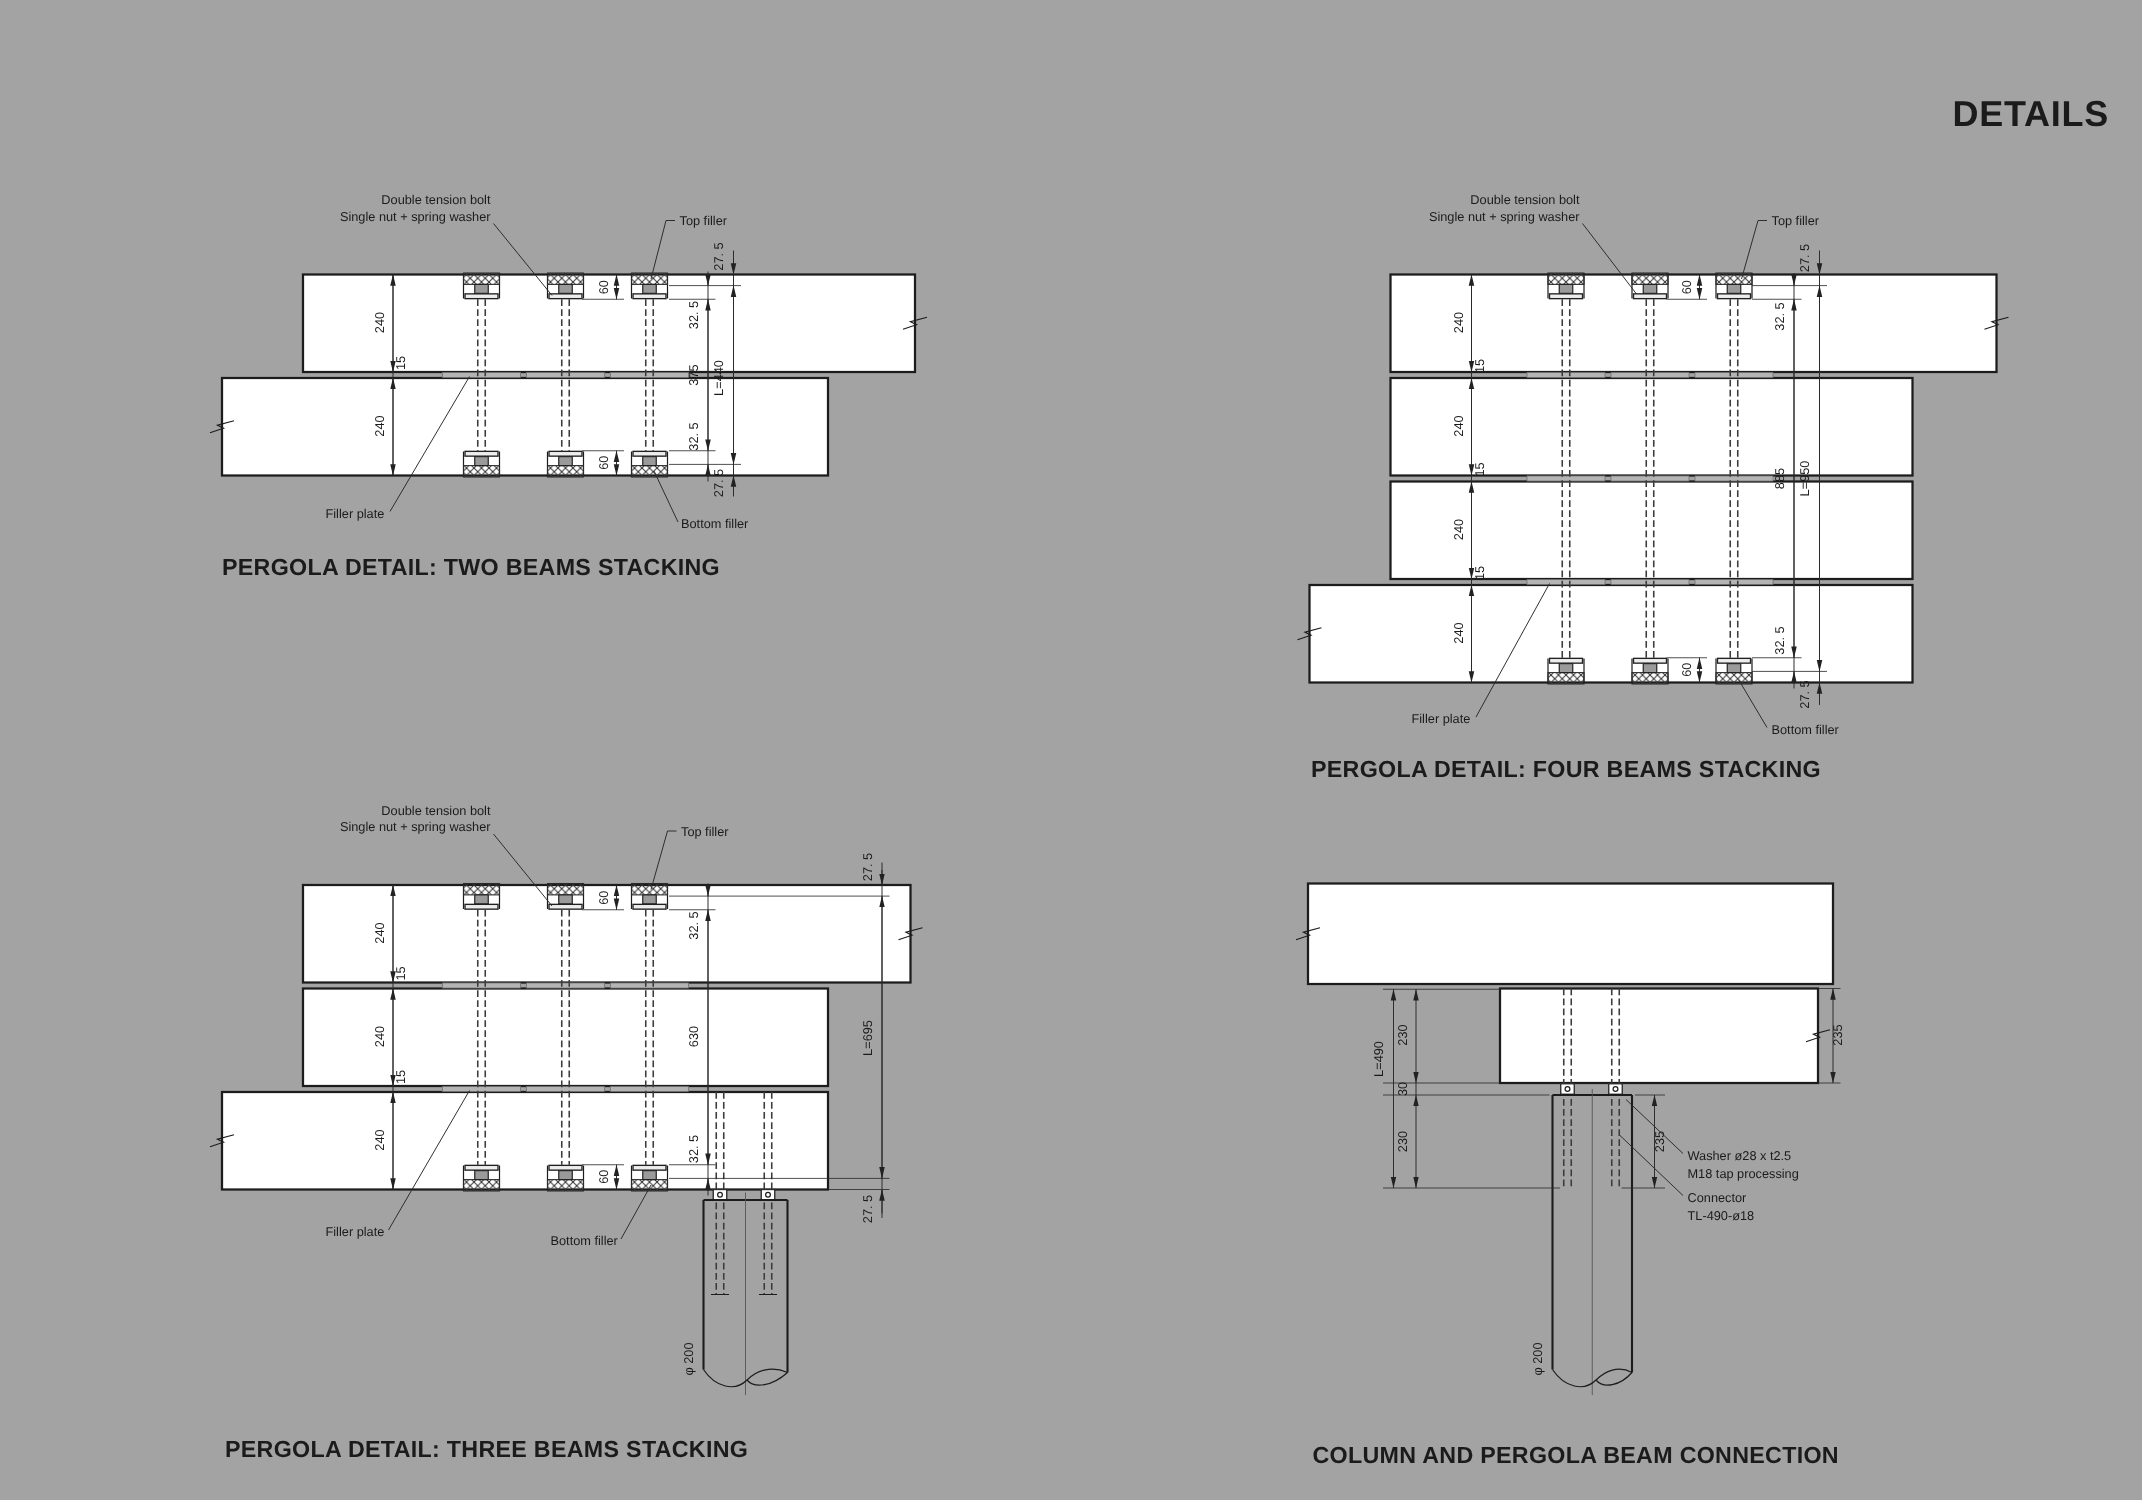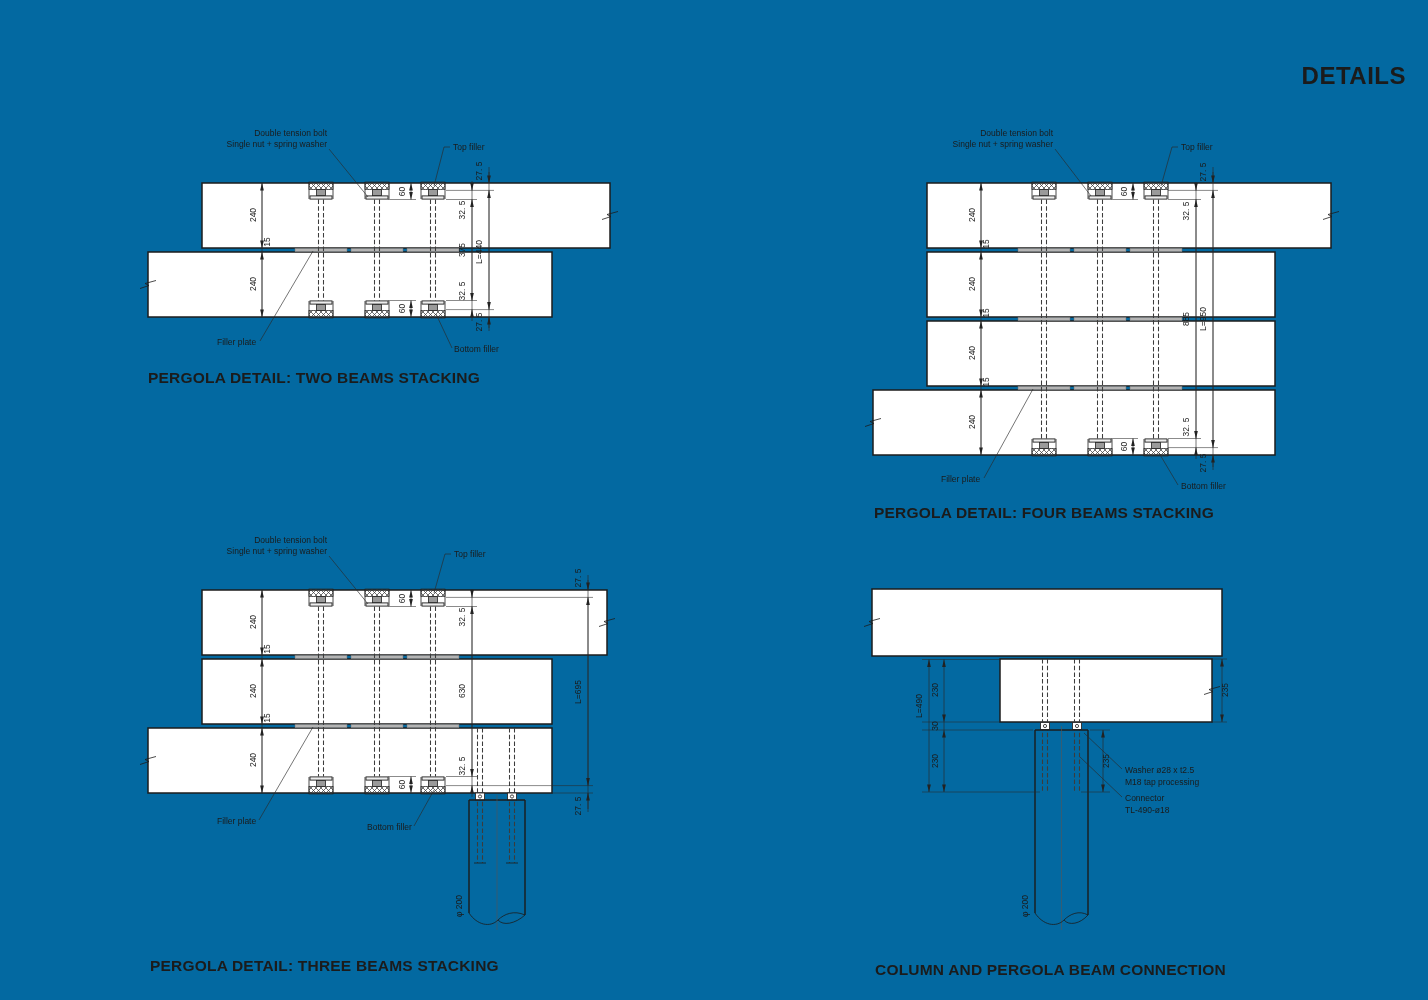--- a/index.html
+++ b/index.html
@@ -1,16 +1,16 @@
 <!DOCTYPE html>
 <html><head>
 <meta charset="utf-8">
 <style>
   html,body{margin:0;padding:0;background:#ffffff;}
-  .sheet{position:relative;width:1428px;height:1000px;background:#0369a1;overflow:hidden;}
+  .sheet{position:relative;width:1428px;height:1000px;background:#a3a3a3;overflow:hidden;}
   svg{display:block;}
   svg text{font-family:"Liberation Sans","DejaVu Sans",sans-serif;fill:#1b1b1b;}
   .dt{font-size:8.5px;}
   .lt{font-size:8.5px;}
   .pt{font-size:15.5px;font-weight:bold;letter-spacing:.2px;}
   .mt{font-size:24px;font-weight:bold;letter-spacing:.5px;}
   .beam{fill:#ffffff;stroke:#1c1c1c;stroke-width:1.5;}
   .col{fill:none;stroke:#1c1c1c;stroke-width:1.4;}
   .thin{fill:none;stroke:#1c1c1c;stroke-width:0.8;}
   .cl{fill:none;stroke:#555;stroke-width:0.6;}

